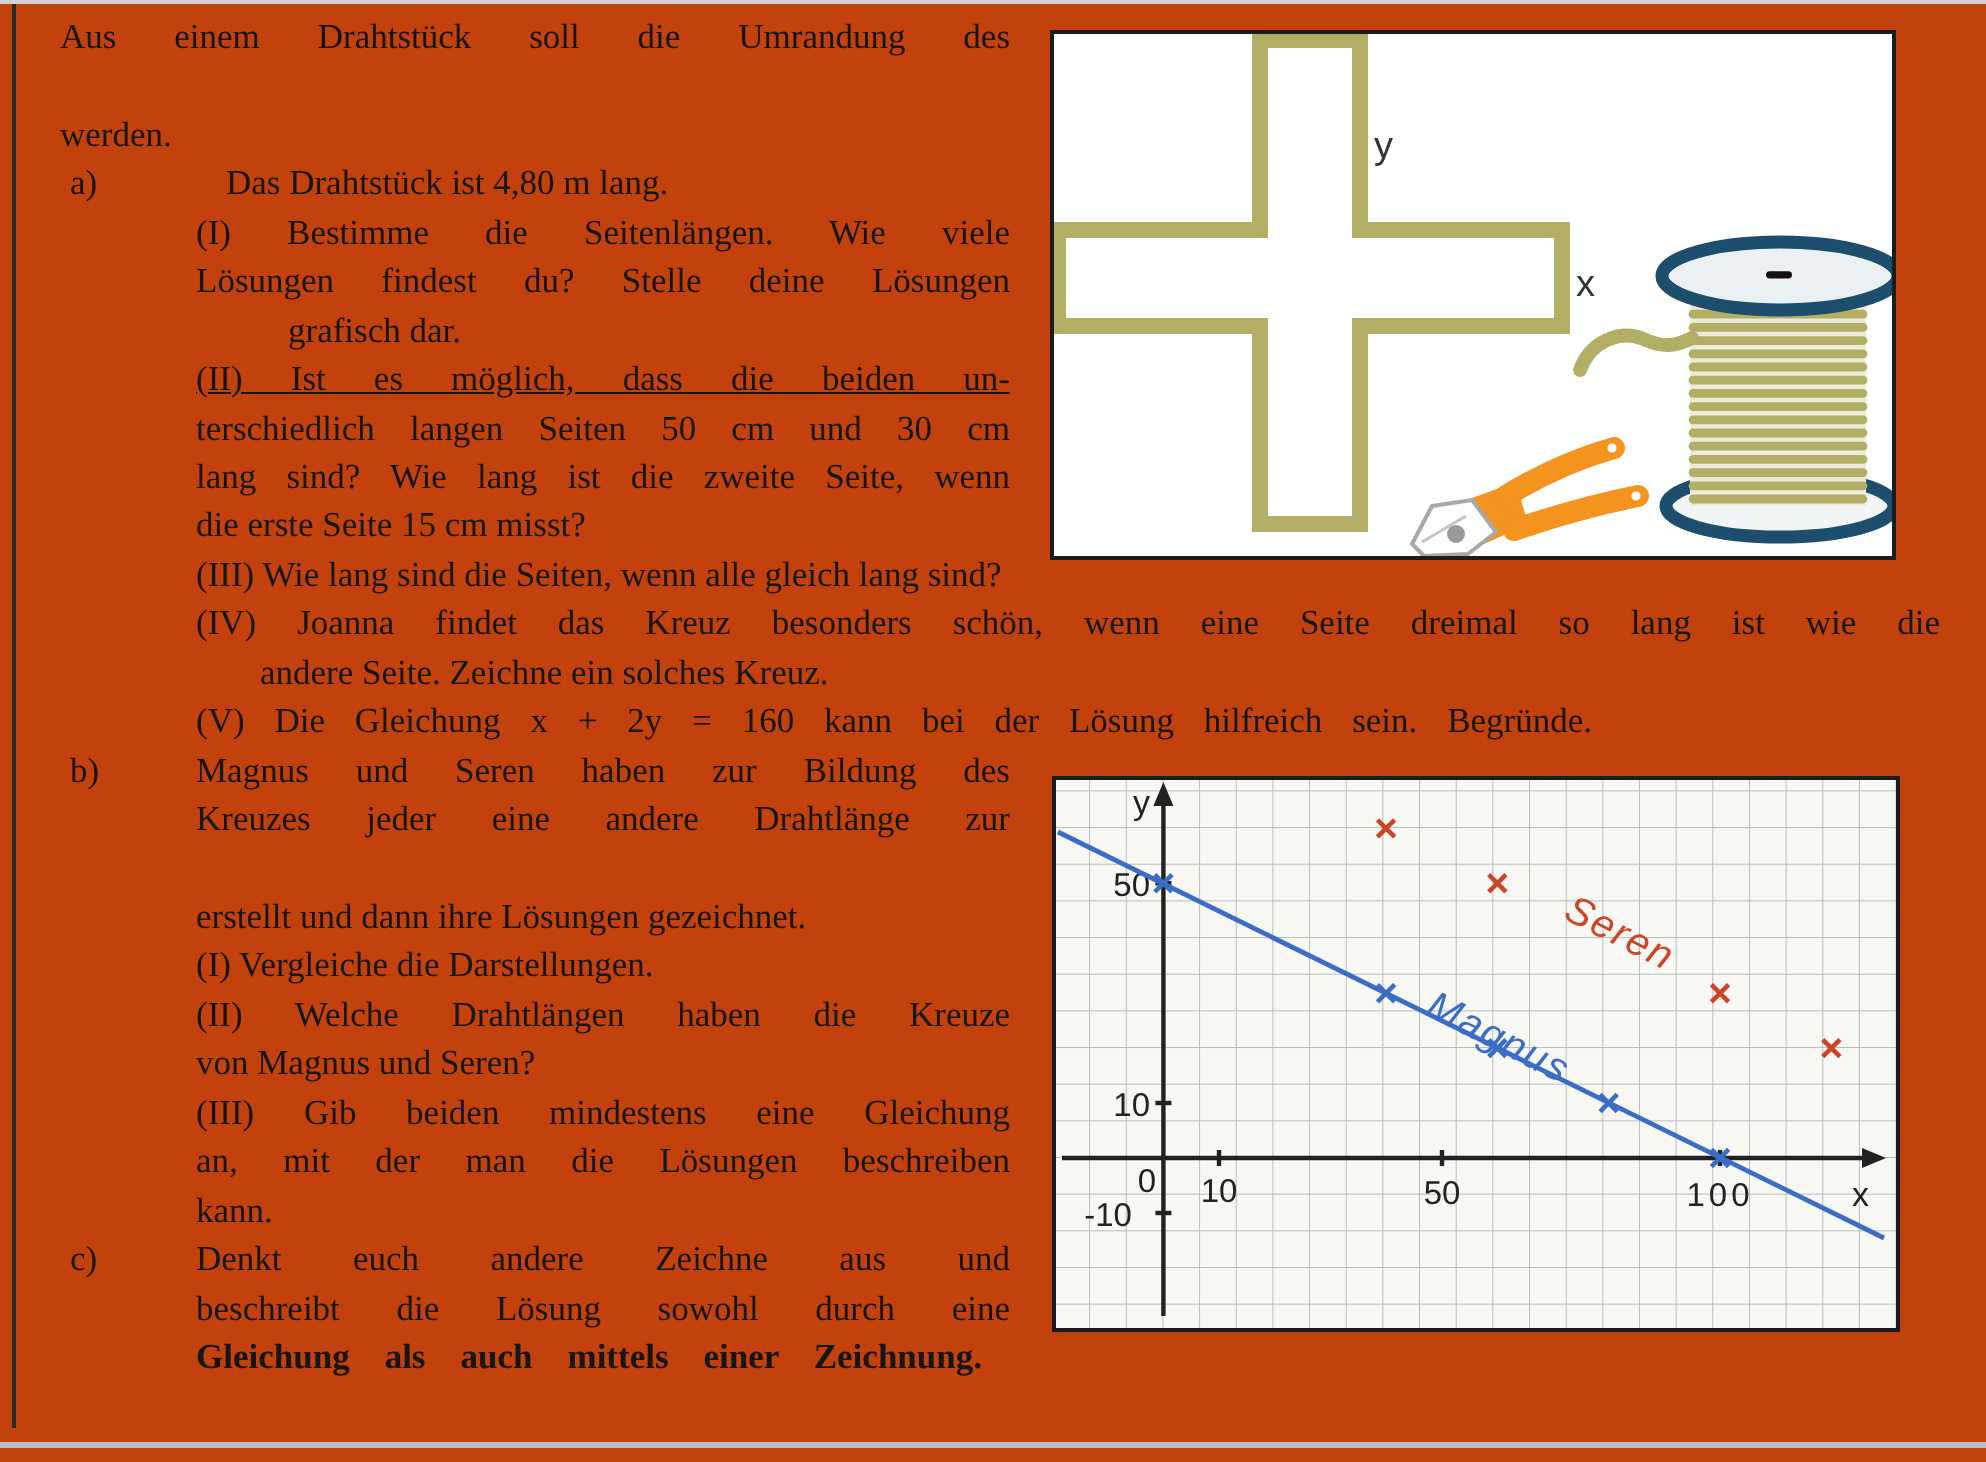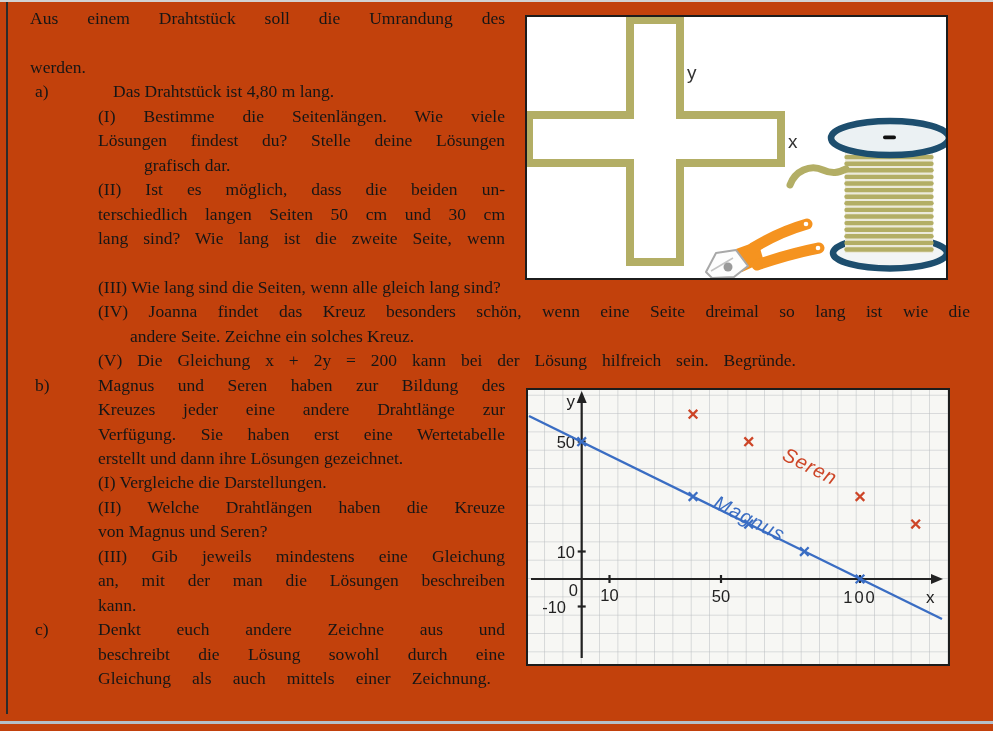--- a/index.html
+++ b/index.html
@@ -24,44 +24,44 @@
   <div class="rule-bottom"></div>
 
   <div class="tl j" style="left:30px;top:8px;width:475px;">Aus einem Drahtstück soll die Umrandung des</div>
   <div class="tl" style="left:30px;top:57px;">werden.</div>
 
   <div class="tl" style="left:35px;top:81px;">a)</div>
   <div class="tl" style="left:113px;top:81px;">Das Drahtstück ist 4,80 m lang.</div>
   <div class="tl j" style="left:98px;top:106px;width:407px;">(I) Bestimme die Seitenlängen. Wie viele</div>
   <div class="tl j" style="left:98px;top:130px;width:407px;">Lösungen findest du? Stelle deine Lösungen</div>
   <div class="tl" style="left:98px;top:155px;margin-left:46px;">grafisch dar.</div>
-  <div class="tl j" style="left:98px;top:179px;width:407px;">(II) Ist es möglich, dass die beiden un-</div>
+  <div class="tl j" style="left:98px;top:179px;width:407px;text-decoration:underline;">(II) Ist es möglich, dass die beiden un-</div>
   <div class="tl j" style="left:98px;top:204px;width:407px;">terschiedlich langen Seiten 50 cm und 30 cm</div>
   <div class="tl j" style="left:98px;top:228px;width:407px;">lang sind? Wie lang ist die zweite Seite, wenn</div>
+  <div class="tl" style="left:98px;top:252px;">die erste Seite 15 cm misst?</div>
   <div class="tl" style="left:98px;top:277px;">(III) Wie lang sind die Seiten, wenn alle gleich lang sind?</div>
   <div class="tl j" style="left:98px;top:301px;width:872px;">(IV) Joanna findet das Kreuz besonders schön, wenn eine Seite dreimal so lang ist wie die</div>
   <div class="tl" style="left:98px;top:326px;margin-left:32px;">andere Seite. Zeichne ein solches Kreuz.</div>
-  <div class="tl j" style="left:98px;top:350px;width:698px;">(V) Die Gleichung x + 2y = 200 kann bei der Lösung hilfreich sein. Begründe.</div>
+  <div class="tl j" style="left:98px;top:350px;width:698px;">(V) Die Gleichung x + 2y = 160 kann bei der Lösung hilfreich sein. Begründe.</div>
 
   <div class="tl" style="left:35px;top:375px;">b)</div>
   <div class="tl j" style="left:98px;top:375px;width:407px;">Magnus und Seren haben zur Bildung des</div>
   <div class="tl j" style="left:98px;top:399px;width:407px;">Kreuzes jeder eine andere Drahtlänge zur</div>
-  <div class="tl j" style="left:98px;top:424px;width:407px;">Verfügung. Sie haben erst eine Wertetabelle</div>
   <div class="tl" style="left:98px;top:448px;">erstellt und dann ihre Lösungen gezeichnet.</div>
   <div class="tl j" style="left:98px;top:497px;width:407px;">(II) Welche Drahtlängen haben die Kreuze</div>
   <div class="tl" style="left:98px;top:472px;">(I) Vergleiche die Darstellungen.</div>
   <div class="tl" style="left:98px;top:521px;">von Magnus und Seren?</div>
-  <div class="tl j" style="left:98px;top:546px;width:407px;">(III) Gib jeweils mindestens eine Gleichung</div>
+  <div class="tl j" style="left:98px;top:546px;width:407px;">(III) Gib beiden mindestens eine Gleichung</div>
   <div class="tl j" style="left:98px;top:570px;width:407px;">an, mit der man die Lösungen beschreiben</div>
   <div class="tl" style="left:98px;top:595px;">kann.</div>
 
   <div class="tl" style="left:35px;top:619px;">c)</div>
   <div class="tl j" style="left:98px;top:619px;width:407px;">Denkt euch andere Zeichne aus und</div>
   <div class="tl j" style="left:98px;top:644px;width:407px;">beschreibt die Lösung sowohl durch eine</div>
-  <div class="tl j" style="left:98px;top:668px;width:393px;">Gleichung als auch mittels einer Zeichnung.</div>
+  <div class="tl j" style="left:98px;top:668px;width:393px;font-weight:bold;">Gleichung als auch mittels einer Zeichnung.</div>
 
   <div id="cross-box" class="fig">
     <svg width="419" height="261" viewBox="0 0 419 261">
 
       <path d="M103,3 H153 V98 H254 V146 H153 V245 H103 V146 H2 V98 H103 Z" fill="#ffffff" stroke="#b3ae65" stroke-width="8"></path>
       <text x="160" y="62" font-size="19" fill="#333333">y</text>
       <text x="261" y="131" font-size="19" fill="#333333">x</text>
 
       <g>
         <ellipse cx="363" cy="236" rx="57" ry="15.5" fill="#f2f5f5" stroke="#1d4e6e" stroke-width="6.5"></ellipse>

